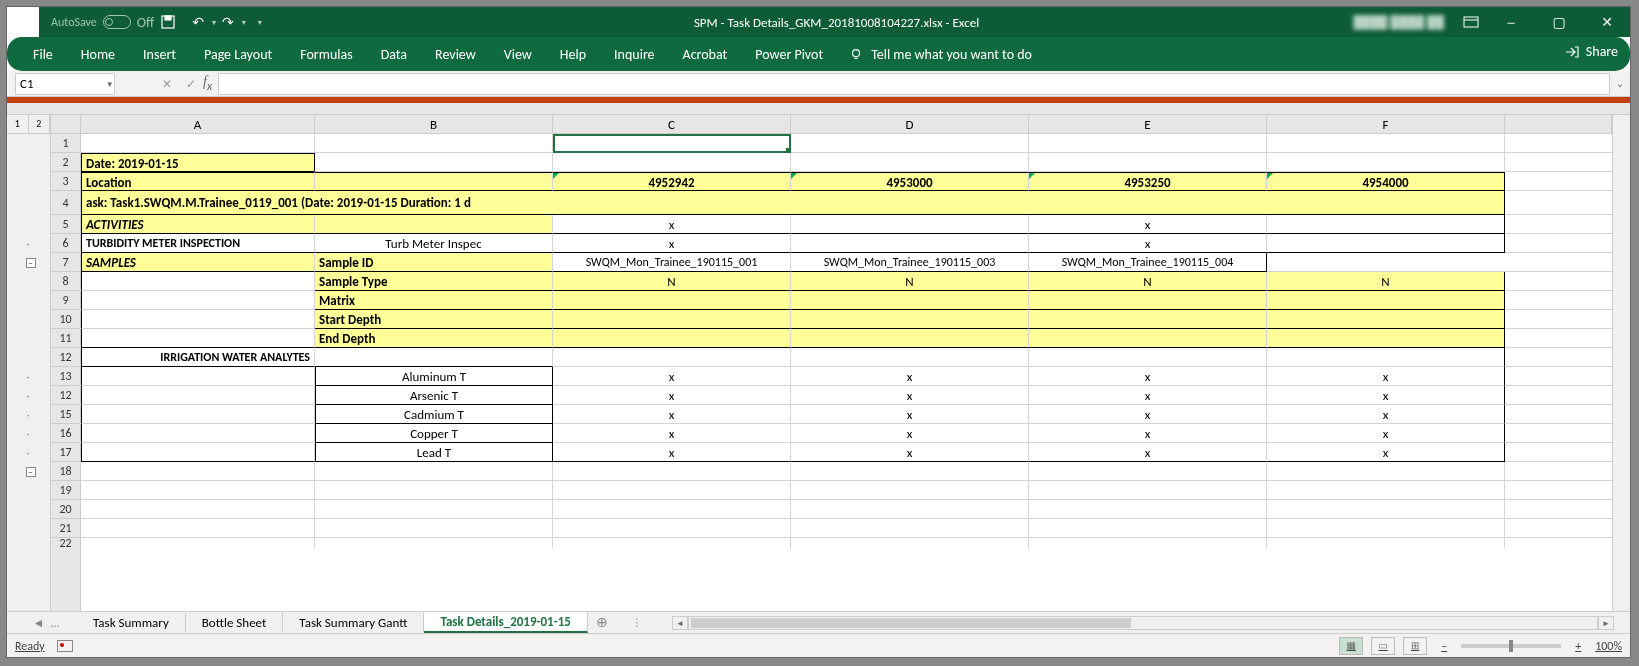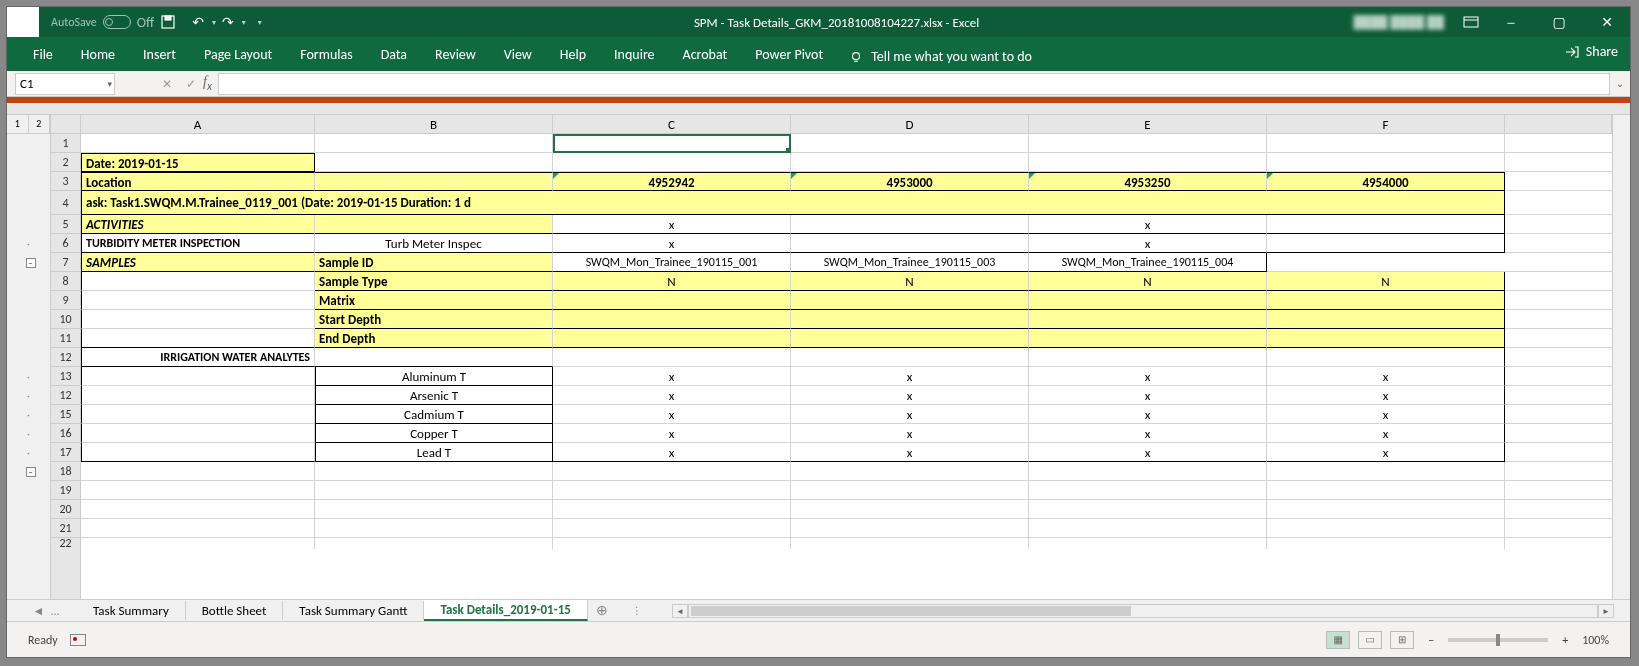--- a/index.html
+++ b/index.html
@@ -16,21 +16,21 @@
   .title-center { position:absolute; left:4px; right:0; text-align:center; color:#fff; font-size:13px; pointer-events:none;}
   .titlebar .right { margin-left:auto; display:flex; align-items:center; gap:2px; }
   .win-btn { width:46px; height:30px; display:flex; align-items:center; justify-content:center; color:#fff; font-size:14px; cursor:pointer;}
   .username{color:#b8d2c4;font-size:12px;padding:0 10px;filter:blur(2px);}
   .ribbon-icon{width:30px;height:24px;display:flex;align-items:center;justify-content:center;color:#fff;}
   .undo-redo{display:flex;align-items:center;gap:4px;padding:0 8px;}
   .ur-btn{color:#fff;font-size:14px;padding:0 2px;cursor:pointer;}
   .drop{font-size:8px;color:#b8d2c4;margin-left:2px;}
 
   
-  .ribbon { height: 34px; background: #106a40; display:flex; align-items:flex-end; color:#fff; padding-left:12px; position:relative;}
+  .ribbon { height: 34px; background: #106a40; display:flex; align-items:center; color:#fff; padding-left:12px; position:relative;border-radius:15px;}
   .ribbon .tab { padding: 8px 14px; font-size: 14px; cursor:pointer; }
   .tellme { display:flex; align-items:center; gap:8px; padding:6px 12px; font-size:14px;}
   .share-btn{position:absolute;right:12px;top:6px;display:flex;align-items:center;gap:6px;color:#fff;font-size:14px;cursor:pointer;}
   .bulb-icon{width:14px;height:14px;}
 
   
   .fbar-wrap{background:#e6e6e6;border-bottom:6px solid #c2410c;}
   .namebox-row { height: 26px; display:flex; align-items:center; border-bottom:1px solid #ccc;background:#f3f2f1;}
   .namebox { width:100px; height:22px; background:#fff; border:1px solid #ccc; margin:0 0 0 8px; display:flex; align-items:center; padding:0 4px; font-size:13px; position:relative;}
   .namebox .dd{position:absolute;right:2px;font-size:9px;color:#666;}
@@ -81,21 +81,21 @@
   .sheet-nav{width:70px;display:flex;gap:6px;justify-content:center;color:#888;font-size:12px;padding-left:8px;}
   .stab{padding:2px 16px;font-size:13px;border-right:1px solid #ccc;background:#f0f0f0;cursor:pointer;}
   .stab.active{background:#fff;color:#217346;font-weight:bold;border-bottom:2px solid #217346;}
   .add-sheet{width:28px;display:flex;align-items:center;justify-content:center;color:#888;cursor:pointer;}
   .hscroll-area{flex:1;margin:0 16px;display:flex;align-items:center;}
   .hscroll-track{flex:1;height:14px;background:#f0f0f0;border:1px solid #ccc;position:relative;}
   .hscroll-thumb{position:absolute;left:2px;top:1px;height:10px;width:440px;background:#cdcdcd;}
   .hscroll-btn{width:16px;height:14px;border:1px solid #ccc;text-align:center;line-height:12px;font-size:8px;color:#666;}
 
   
-  .status{height:36px;background:#f3f2f1;border-top:1px solid #ccc;display:flex;align-items:center;font-size:12px;color:#444;padding:0 21px;}
+  .status{height:24px;background:#f3f2f1;border-top:1px solid #ccc;display:flex;align-items:center;font-size:12px;color:#444;padding:0 8px;text-decoration:underline;}
   .status .right{margin-left:auto;display:flex;align-items:center;gap:8px;}
   .viewbtn{width:24px;height:18px;border:1px solid #bbb;display:flex;align-items:center;justify-content:center;font-size:10px;color:#666;cursor:pointer;}
   .viewbtn.on{background:#c8e0d2;}
   .zoom-slider{width:100px;height:4px;background:#ccc;position:relative;}
   .zoom-slider .thumb{position:absolute;left:48px;top:-4px;width:4px;height:12px;background:#888;}
   .rec-icon{width:16px;height:12px;border:1px solid #888;display:inline-block;position:relative;}
   .rec-icon::after{content:"";position:absolute;left:2px;top:2px;width:4px;height:4px;background:#c00;border-radius:50%;}
 </style>
 </head>
 <body>

